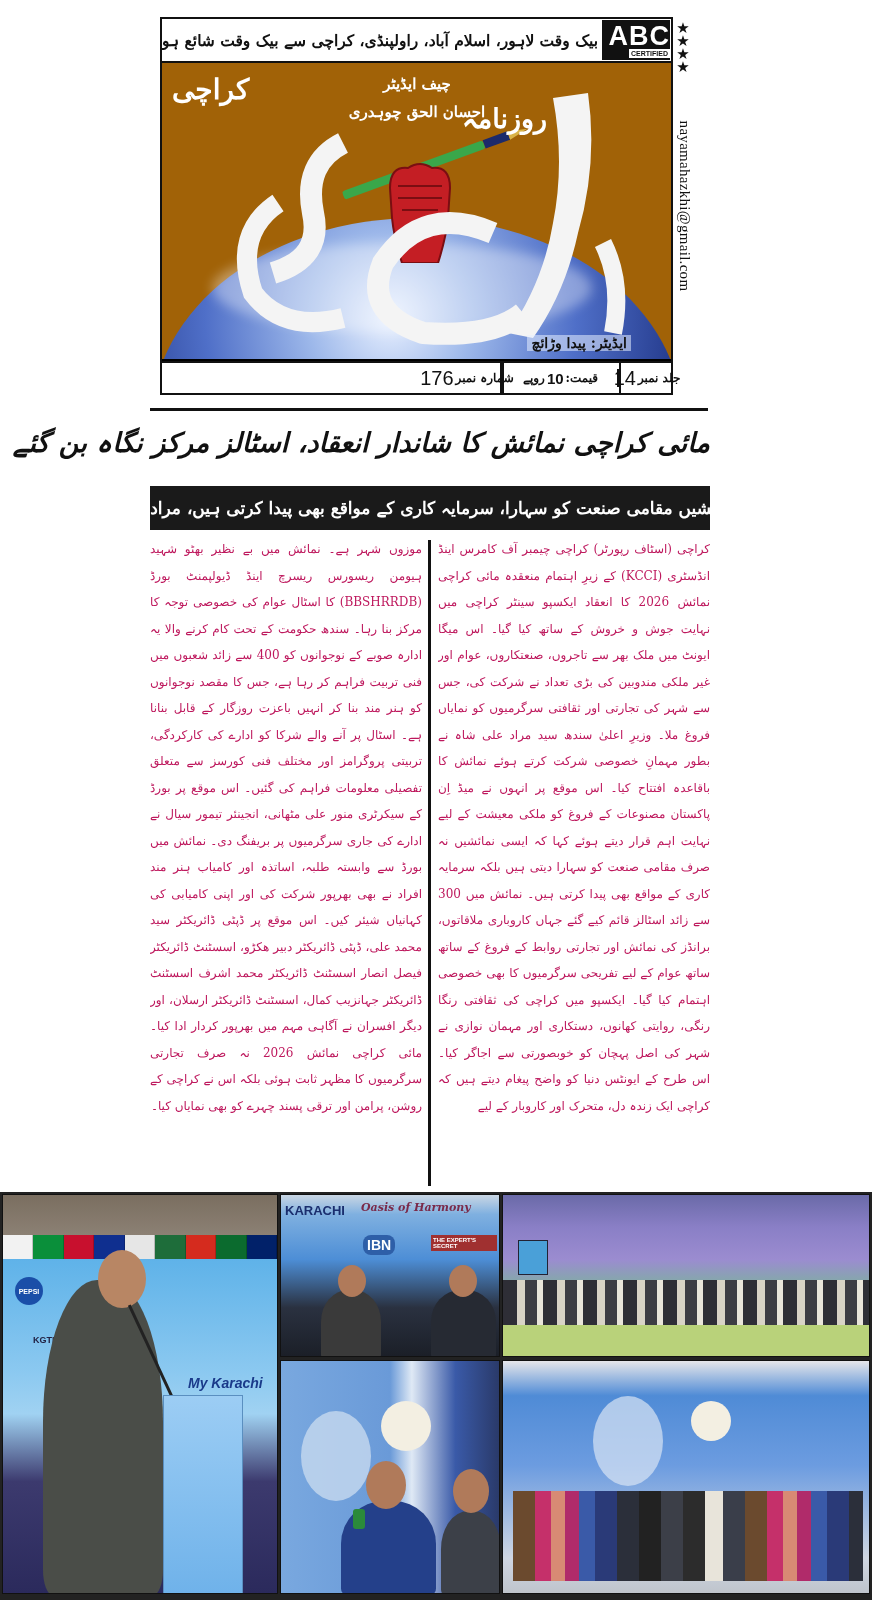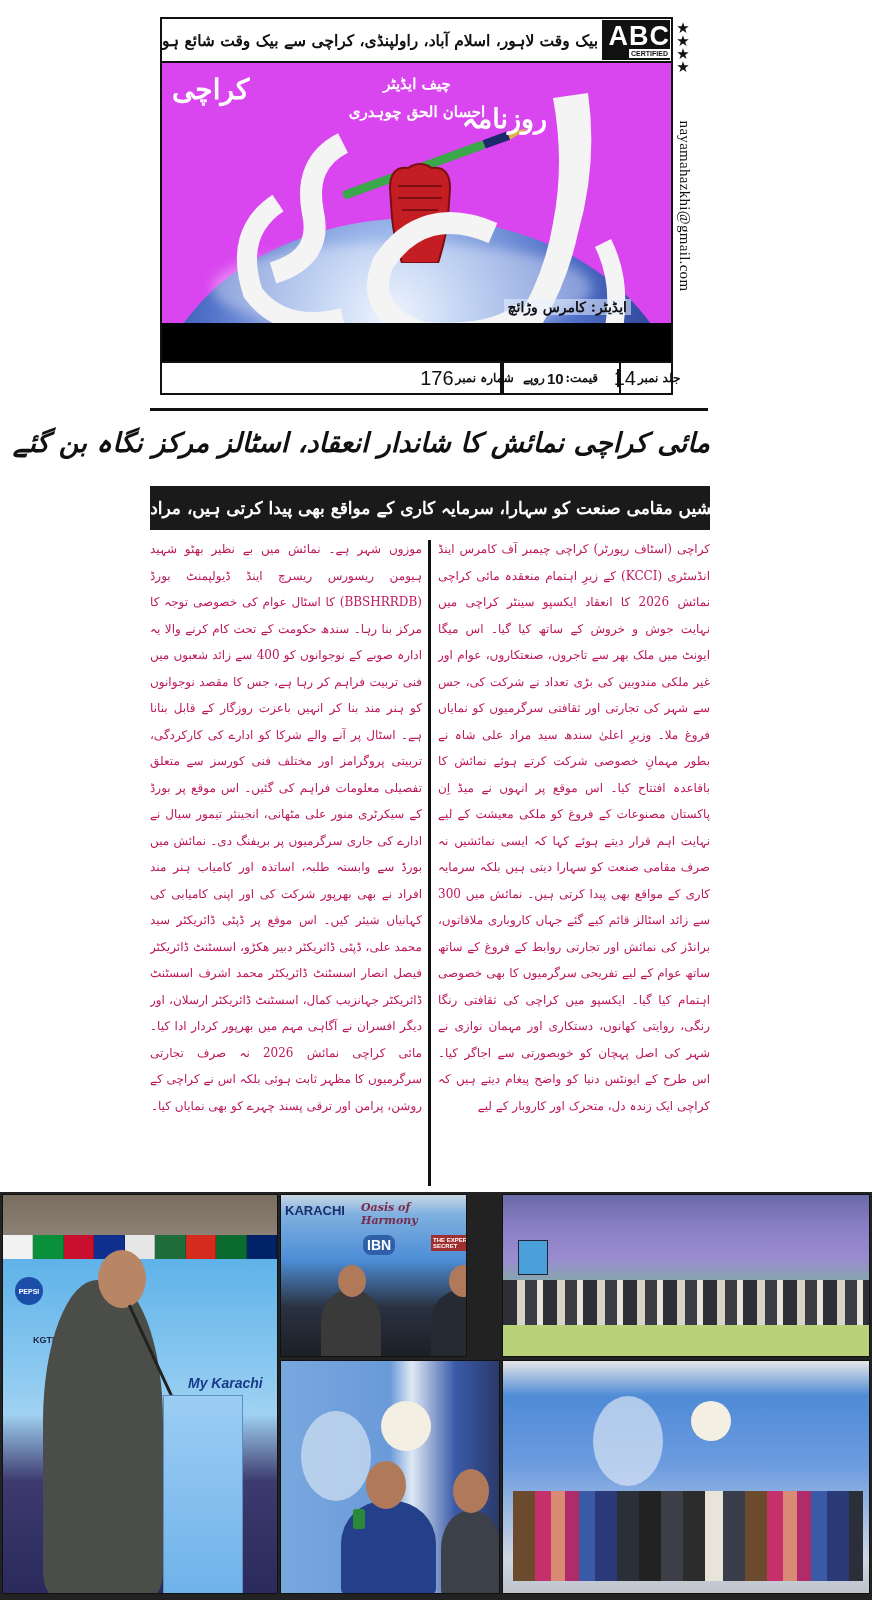--- a/index.html
+++ b/index.html
@@ -7,21 +7,21 @@
   body { position: relative; font-family: "DejaVu Sans", sans-serif; color: #111; }
 
   
   .masthead { position: absolute; left: 160px; top: 17px; width: 513px; height: 378px; border: 2px solid #111; background: #000; }
   .mast-top { position: absolute; left: 0; top: 0; width: 100%; height: 44px; background: #fff; border-bottom: 2px solid #111; display: flex; align-items: center; }
   .abc-badge { width: 68px; height: 40px; background: #111; color: #fff; display: flex; flex-direction: column; align-items: flex-end; justify-content: center; margin-left: auto; margin-right: 1px; }
   .abc-badge .abc { font-family: "Liberation Sans", sans-serif; font-weight: bold; font-size: 27px; line-height: 26px; letter-spacing: 1px; }
   .abc-badge .cert { font-family: "Liberation Sans", sans-serif; font-weight: bold; font-size: 7px; line-height: 9px; background: #fff; color: #111; padding: 0 2px; }
   .mast-tagline { flex: 1; direction: rtl; text-align: center; font-family: "DejaVu Serif", serif; font-weight: bold; font-size: 15.5px; white-space: nowrap; overflow: hidden; padding: 0 4px; color: #111; }
 
-  .mast-art { position: absolute; left: 0; top: 44px; width: 100%; height: 260px; background: #d946ef; overflow: hidden; }
+  .mast-art { position: absolute; left: 0; top: 44px; width: 100%; height: 296px; background: #a16207; overflow: hidden; }
   .globe { position: absolute; left: -10px; top: 155px; width: 530px; height: 400px; border-radius: 50%;
            background: radial-gradient(ellipse at 45% 25%, #e8f0ff 0%, #9db8ea 20%, #4f6fc8 45%, #243a8c 70%, #0c1440 100%); }
   .globe-shine { position: absolute; left: 50px; top: 180px; width: 380px; height: 90px; border-radius: 50%; background: rgba(255,255,255,0.35); filter: blur(6px); }
   .fist { position: absolute; left: 218px; top: 95px; width: 80px; height: 105px; }
   .pen { position: absolute; left: 175px; top: 88px; width: 200px; height: 20px; transform: rotate(-20deg); }
   .logo-big { position: absolute; right: 18px; top: 20px; width: 460px; height: 270px; }
   .mast-rozname { position: absolute; left: 300px; top: 40px; color: #fff; font-family: "DejaVu Serif", serif; font-weight: bold; font-size: 27px; direction: rtl; }
   .mast-city { position: absolute; left: 10px; top: 10px; color: #fff; font-family: "DejaVu Serif", serif; font-weight: bold; font-size: 28px; direction: rtl; }
   .mast-chief-label { position: absolute; left: 190px; top: 12px; width: 130px; text-align: center; color: #fff; font-family: "DejaVu Serif", serif; font-weight: bold; font-size: 15px; direction: rtl; }
   .mast-chief-name { position: absolute; left: 170px; top: 40px; width: 170px; text-align: center; color: #fff; font-family: "DejaVu Serif", serif; font-weight: bold; font-size: 15px; direction: rtl; }
@@ -51,21 +51,21 @@
   .col { position: absolute; top: 536px; height: 650px; direction: rtl; font-family: "DejaVu Serif", serif; font-size: 12px; line-height: 26.5px; text-align: justify; color: #be185d; overflow: hidden; }
   .col p { text-align-last: right; }
   .col-right { left: 438px; width: 272px; }
   .col-left { left: 150px; width: 272px; }
   .col-divider { position: absolute; left: 428px; top: 540px; width: 3px; height: 646px; background: #111; }
 
   
   .photos { position: absolute; left: 0; top: 1192px; width: 872px; height: 408px; background: #222; }
   .photo { position: absolute; overflow: hidden; border: 1px solid #111; }
   .p1 { left: 2px; top: 2px; width: 276px; height: 400px; background: linear-gradient(180deg, #7a6e60 0%, #8f8478 12%, #5ab0e8 13%, #8cc9f0 45%, #a0d2f2 55%, #3c3a6e 72%, #2b2a5c 100%); }
-  .p2 { left: 280px; top: 2px; width: 187px; height: 163px; background: linear-gradient(180deg, #c9d6e4 0%, #7fb0e0 12%, #4d8ed6 40%, #2a3140 70%, #1b1f28 100%); }
+  .p2 { left: 280px; top: 2px; width: 220px; height: 163px; background: linear-gradient(180deg, #c9d6e4 0%, #7fb0e0 12%, #4d8ed6 40%, #2a3140 70%, #1b1f28 100%); }
   .p3 { left: 502px; top: 2px; width: 368px; height: 163px; background: linear-gradient(180deg, #6a6aa8 0%, #8a7fc6 20%, #9b8cd0 40%, #7eb0a0 58%, #3d4a58 75%, #c7d99a 100%); }
   .p4 { left: 280px; top: 168px; width: 220px; height: 234px; background: linear-gradient(90deg, #79a8df 0%, #6a9ad8 50%, #dfe9f5 60%, #3a5aa8 80%, #2a3a6a 100%); }
   .p5 { left: 502px; top: 168px; width: 368px; height: 234px; background: linear-gradient(180deg, #e6e6ea 0%, #4f8bd6 15%, #6c9ce0 45%, #cfd6e2 85%, #bfc4cc 100%); }
 
   .banner-text { position: absolute; font-family: "Liberation Sans", sans-serif; font-weight: bold; }
   .person { position: absolute; border-radius: 45% 45% 8% 8%; }
   .head { position: absolute; border-radius: 50%; background: #b07a5a; }
   .flagstrip { position: absolute; left: 0; top: 40px; width: 100%; height: 24px; display: flex; }
   .flagstrip span { flex: 1; border-right: 1px solid rgba(0,0,0,0.2); }
   .podium { position: absolute; left: 160px; top: 200px; width: 80px; height: 200px; background: linear-gradient(180deg,#9ccdf4,#6fb2ea); border: 1px solid #5a8fc0; }
@@ -102,21 +102,21 @@
       <path d="M300 150 Q230 120 190 180 Q170 230 230 250 Q300 255 330 230" stroke="#f4f4f4" stroke-width="22" fill="none"></path>
       <path d="M150 60 Q110 80 120 130 Q130 175 80 190" stroke="#f4f4f4" stroke-width="22" fill="none"></path>
       <path d="M85 120 Q40 150 60 210 Q90 250 150 235" stroke="#f4f4f4" stroke-width="20" fill="none"></path>
       <path d="M410 160 Q430 200 420 250" stroke="#f4f4f4" stroke-width="18" fill="none"></path>
     </svg>
 
     <div class="mast-city">کراچی</div>
     <div class="mast-rozname">روزنامہ</div>
     <div class="mast-chief-label">چیف ایڈیٹر</div>
     <div class="mast-chief-name">احسان الحق چوہدری</div>
-    <div class="mast-editor">ایڈیٹر: کامرس وڑائچ</div>
+    <div class="mast-editor">ایڈیٹر: پیدا وڑائچ</div>
   </div>
 
   <div class="mast-bottom">
     <div class="mb-cell mb-vol">
       <span>جلد نمبر</span>
       <span class="mb-num">14</span>
     </div>
     <div class="mb-sep"></div>
     <div class="mb-cell mb-price">
       <span>قیمت:</span>

